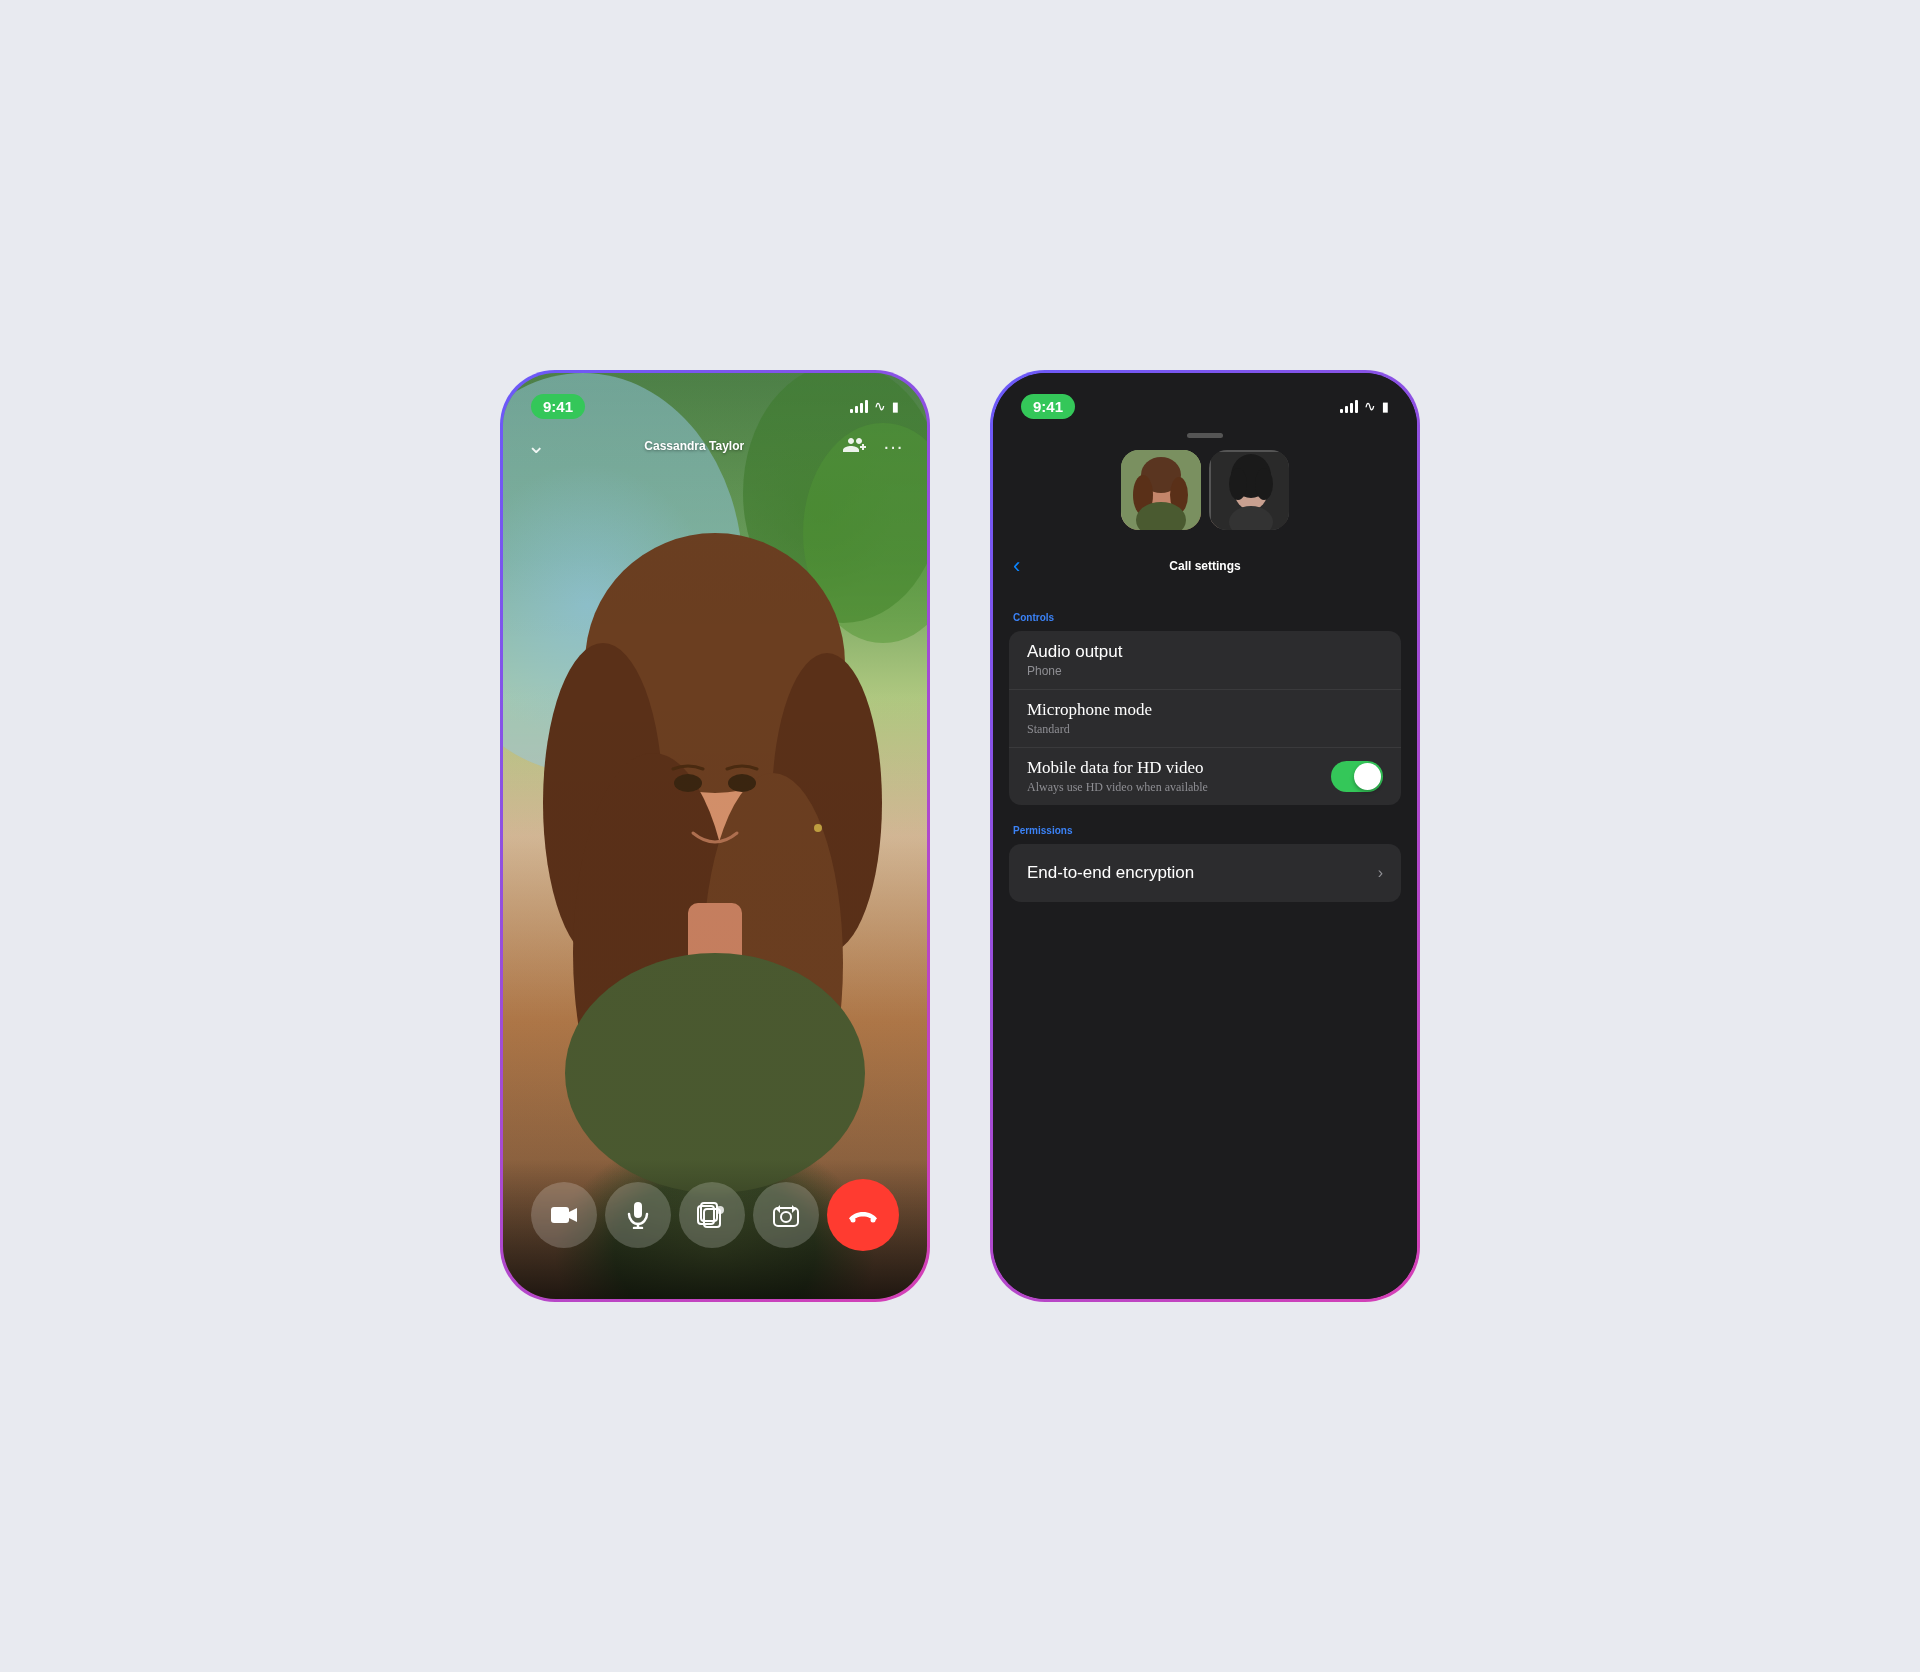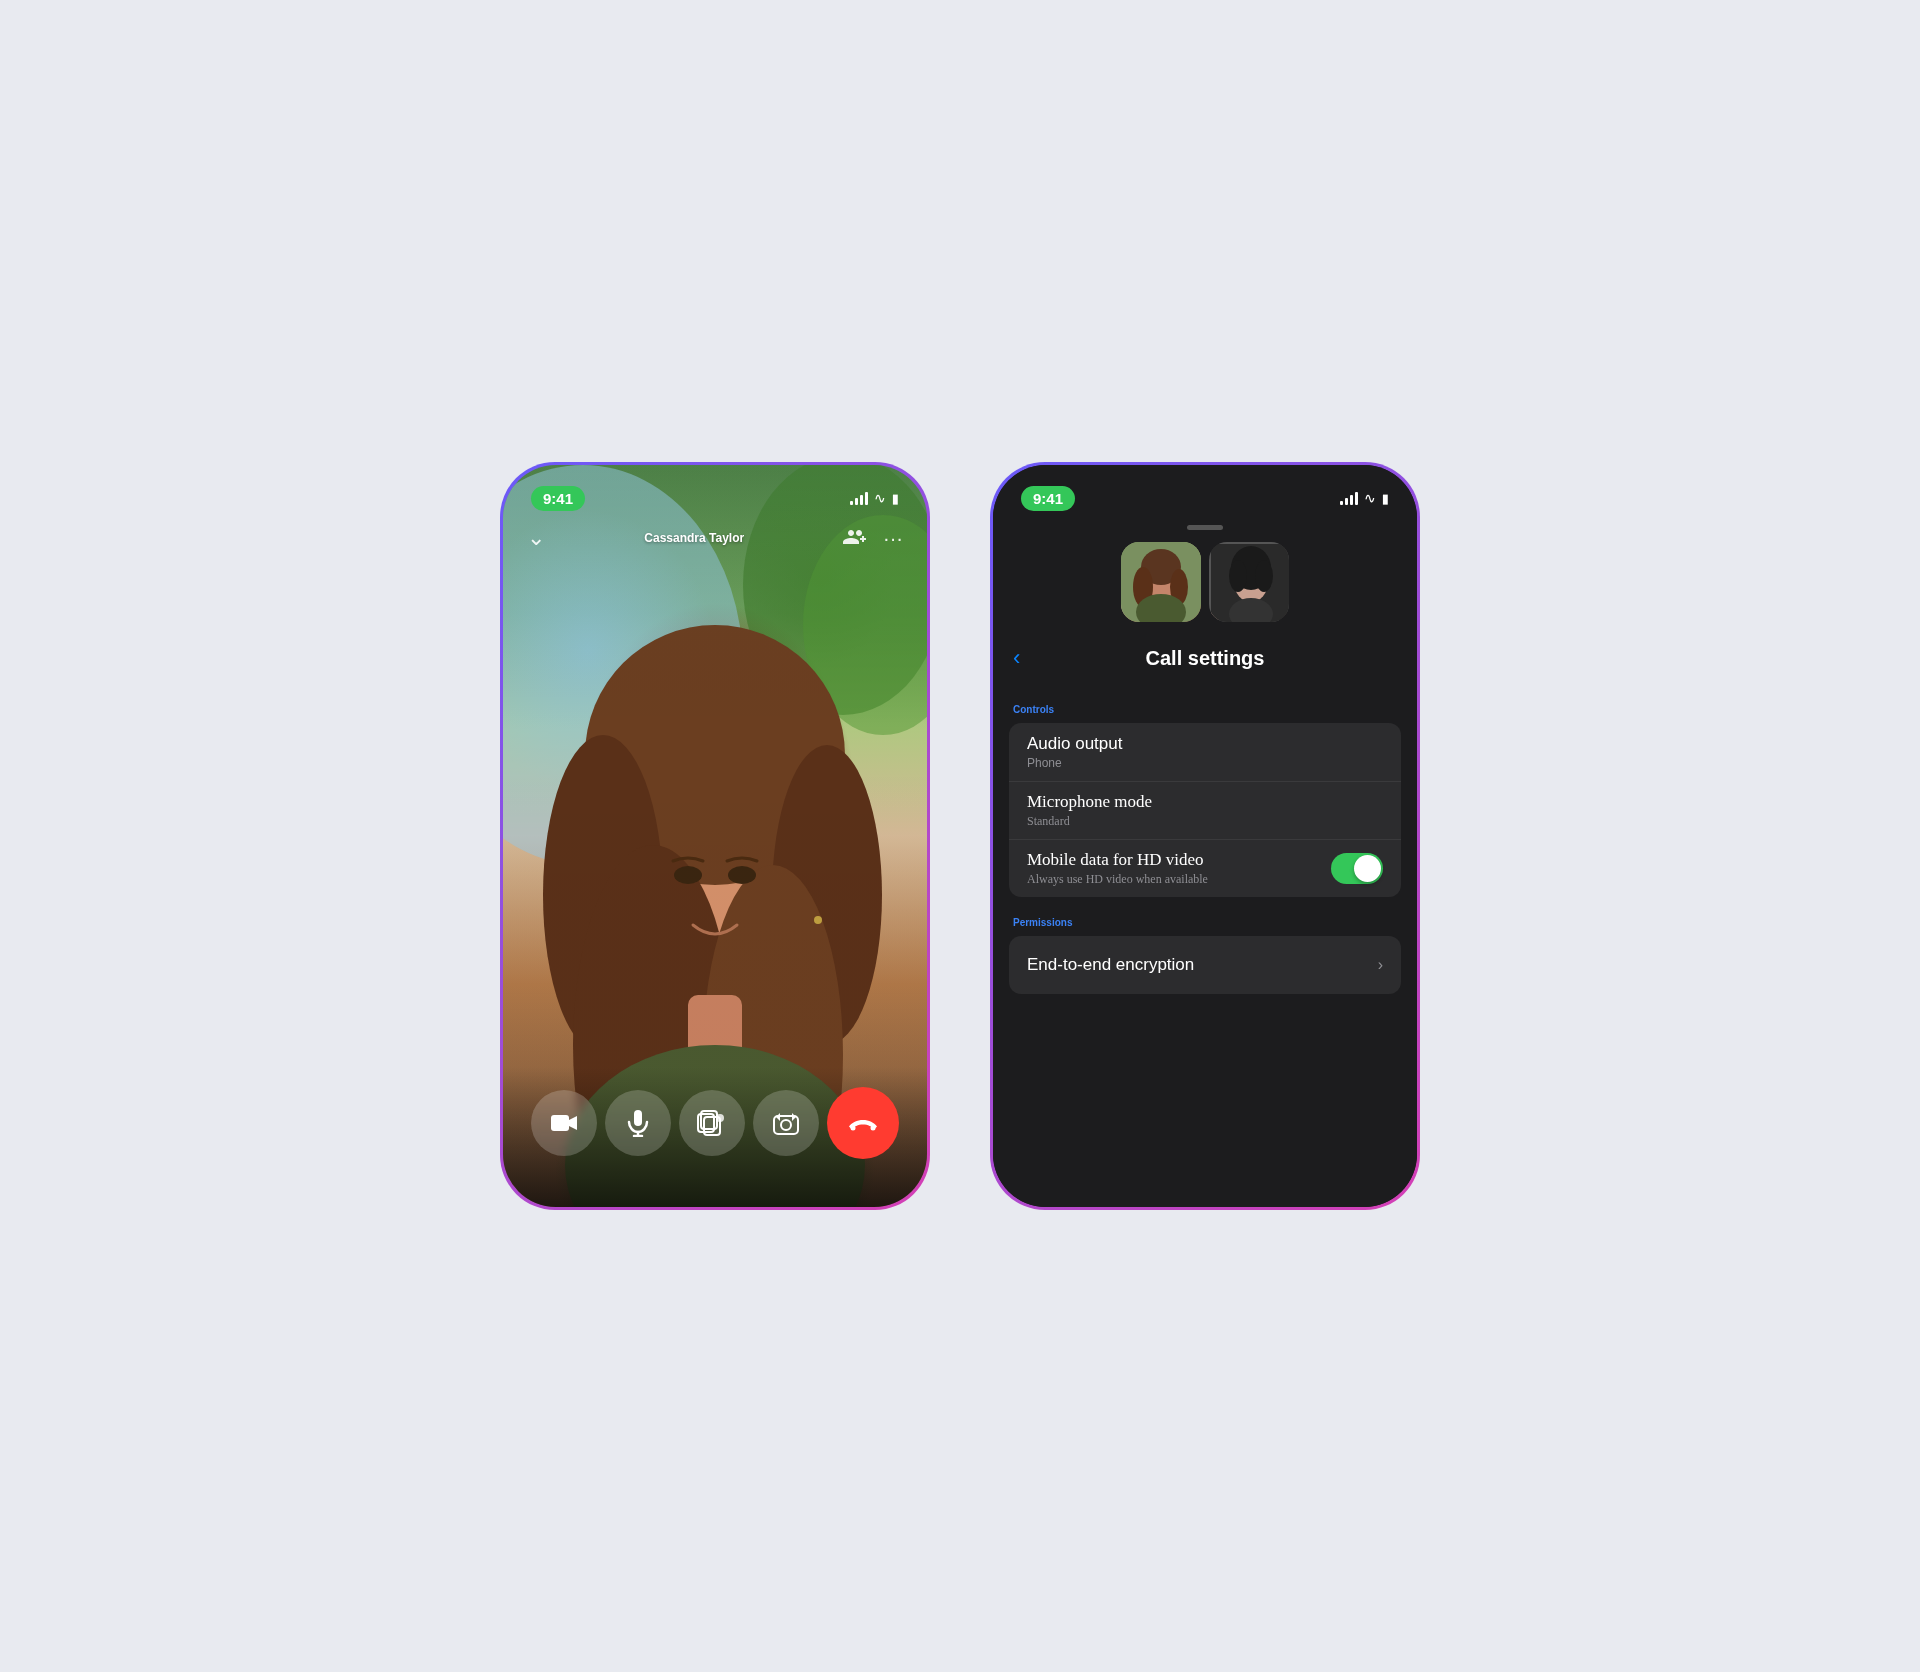--- a/index.html
+++ b/index.html
@@ -12,21 +12,21 @@
       align-items: center;
       justify-content: center;
       gap: 60px;
       font-family: -apple-system, BlinkMacSystemFont, 'SF Pro Display', 'Helvetica Neue', sans-serif;
       overflow: hidden;
     }
 
     
     .phone-frame {
       width: 430px;
-      height: 748px;
+      height: 932px;
       border-radius: 55px;
       position: relative;
       overflow: hidden;
     }
 
     .phone-frame-left {
       background: linear-gradient(135deg, #6a5af9, #d53fb5);
       padding: 3px;
     }
 
@@ -291,21 +291,21 @@
     .back-btn {
       position: absolute;
       left: 20px;
       color: #0A84FF;
       font-size: 22px;
       font-weight: 300;
     }
 
     .settings-title {
       color: white;
-      font-size: 20px;
+      font-size: 12px;
       font-weight: 600;
     }
 
     
     .settings-content {
       flex: 1;
       background: #1c1c1e;
       overflow: hidden;
     }
 

